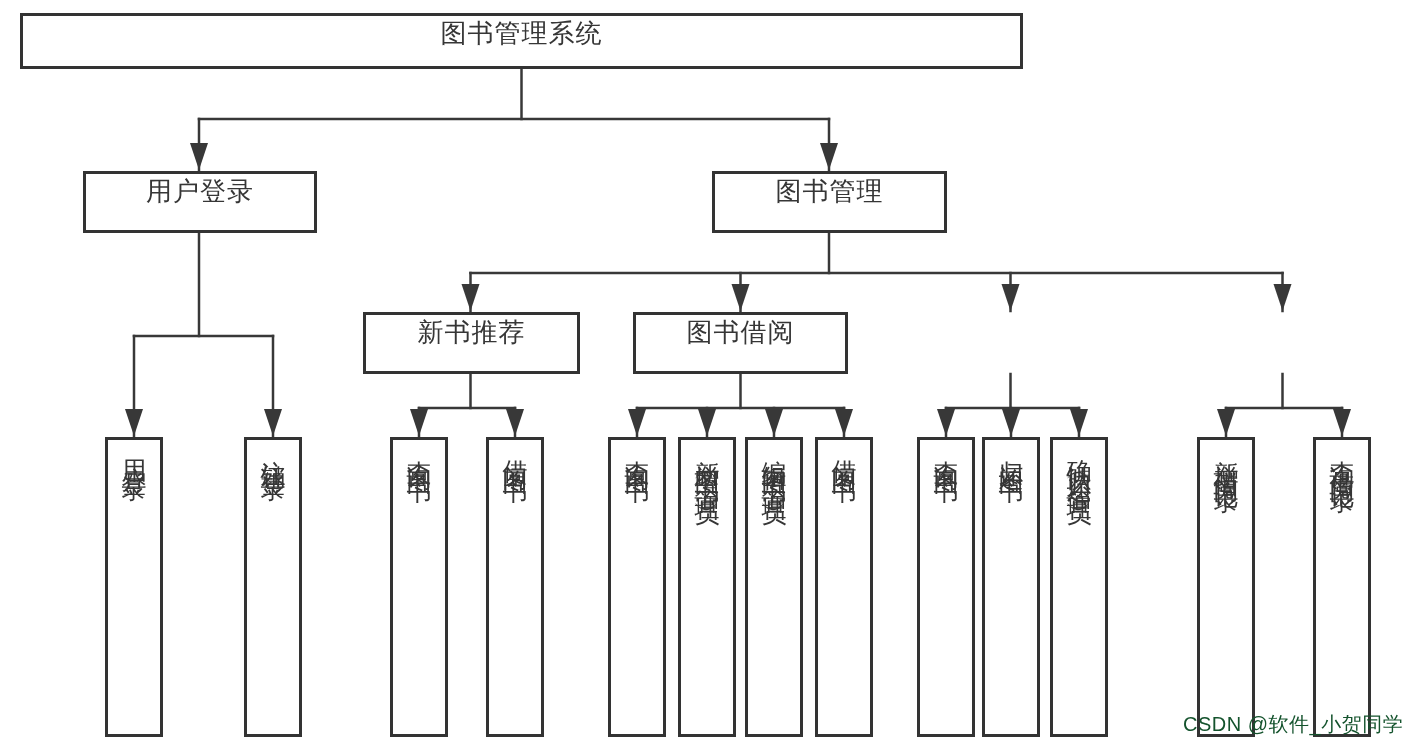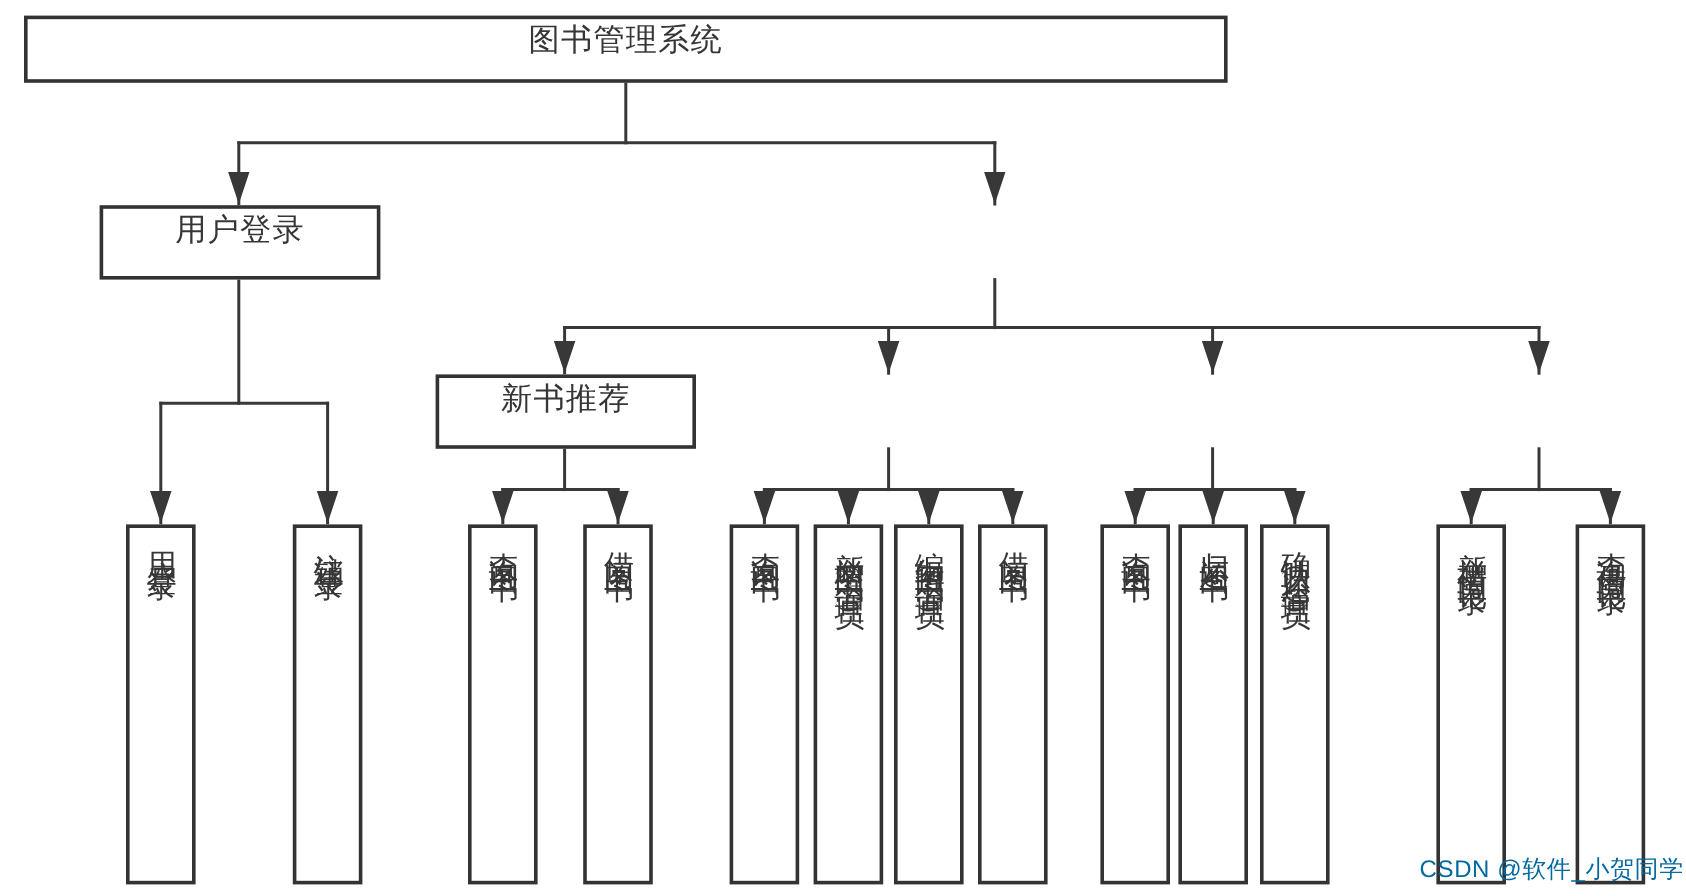--- a/index.html
+++ b/index.html
@@ -40,21 +40,21 @@
     writing-mode: vertical-rl;
     text-orientation: mixed;
     letter-spacing: 6px;
     line-height: 1.15;
     white-space: nowrap;
   }
   .watermark {
     position: absolute;
     left: 1183px; top: 711px;
     z-index: 2;
-    color: #0369a1;
+    color: #14532d;
     font-size: 20px;
     letter-spacing: 0.5px;
     white-space: nowrap;
   }
 </style>
 </head>
 <body>
 
 <div class="canvas">
 
@@ -108,23 +108,29 @@
     </g>
   </svg>
 
   <div class="node" style="left:20px;top:13px;width:1003px;height:56px">
     <span>图书管理系统</span>
   </div>
 
   <div class="node" style="left:83px;top:171px;width:234px;height:62px">
     <span>用户登录</span>
   </div>
+  <div class="node" style="left:712px;top:171px;width:235px;height:62px">
+    <span>图书管理</span>
+  </div>
 
   <div class="node" style="left:363px;top:312px;width:217px;height:62px">
     <span>新书推荐</span>
+  </div>
+  <div class="node" style="left:633px;top:312px;width:215px;height:62px">
+    <span>图书借阅</span>
   </div>
 
   <div class="node v" style="left:105px;top:437px;width:58px;height:300px">
     <span>用户登录</span>
   </div>
   <div class="node v" style="left:244px;top:437px;width:58px;height:300px">
     <span>注销登录</span>
   </div>
 
   <div class="node v" style="left:390px;top:437px;width:58px;height:300px">

